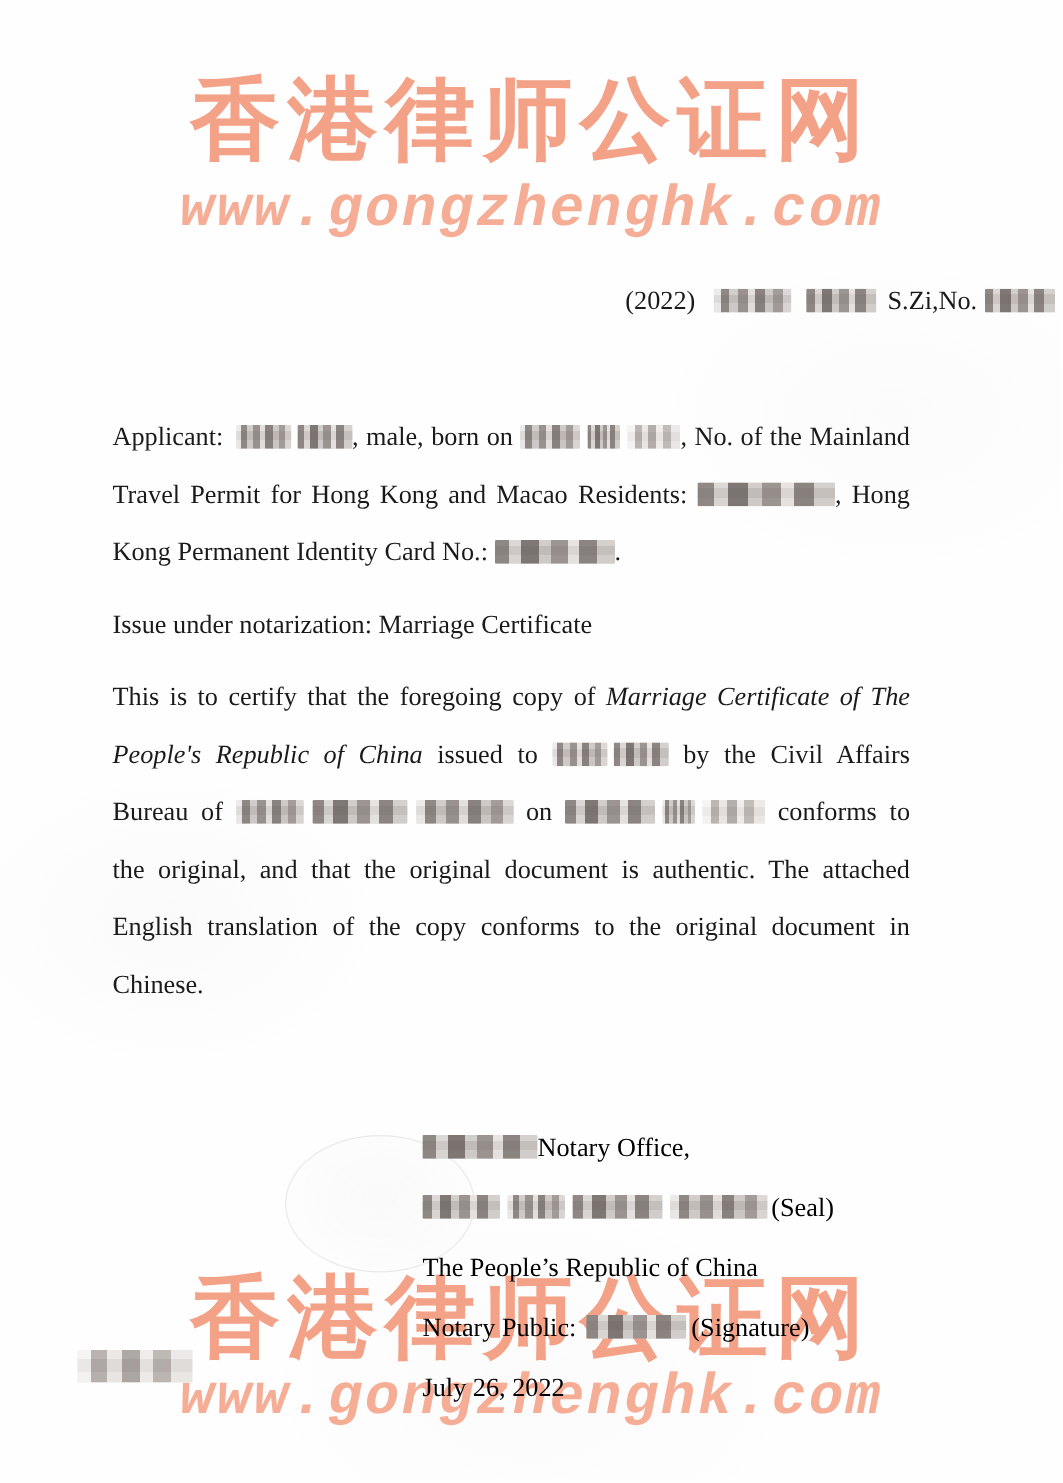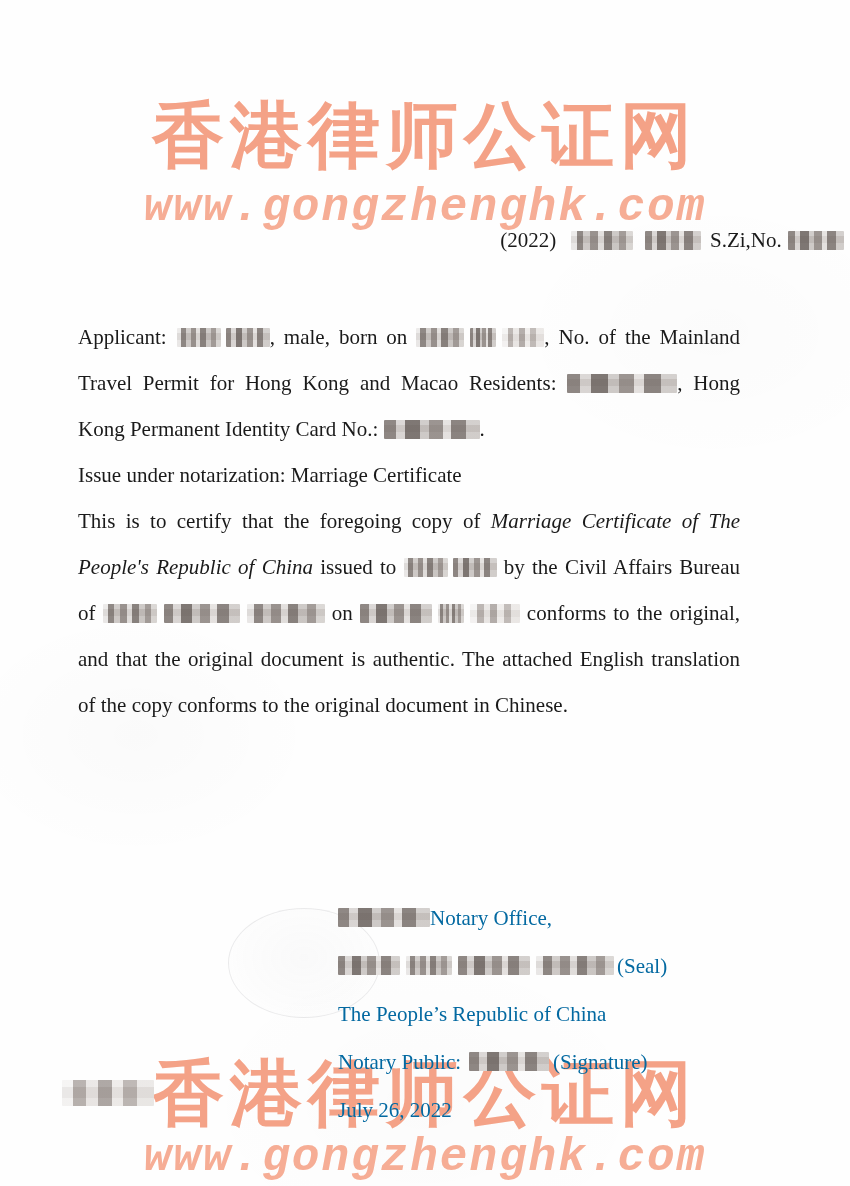--- a/index.html
+++ b/index.html
@@ -37,21 +37,20 @@
   }
 
   
   .wm-layer {
     position: absolute;
     left: 0;
     width: 850px;
     z-index: 4;
     pointer-events: none;
     user-select: none;
-    margin-top: 40px;
   }
   .wm-cn {
     text-align: center;
     font-family: "DejaVu Sans", sans-serif;
     font-weight: 700;
     color: #f4a287;
     letter-spacing: 6px;
     white-space: nowrap;
   }
   .wm-url {
@@ -116,40 +115,40 @@
   #body-text {
     position: absolute;
     top: 314px;
     left: 78px;
     width: 662px;
     font-size: 21px;
     line-height: 46px;
     color: #1a1a1a;
   }
   .para {
-    margin: 0;
+    margin: 12px;
     text-align: justify;
     text-align-last: left;
     text-justify: inter-word;
   }
   .para.nojust {
     text-align: center;
   }
   .ital {
     font-style: italic;
   }
 
   #signature-block {
     position: absolute;
     top: 894px;
     left: 338px;
     width: 420px;
     font-size: 21px;
     line-height: 48px;
-    color: #0369a1;
+    color: #000000;
   }
   .sig-line {
     white-space: nowrap;
   }
 
   
   .redact {
     display: inline-block;
     vertical-align: -3px;
     height: 19px;

